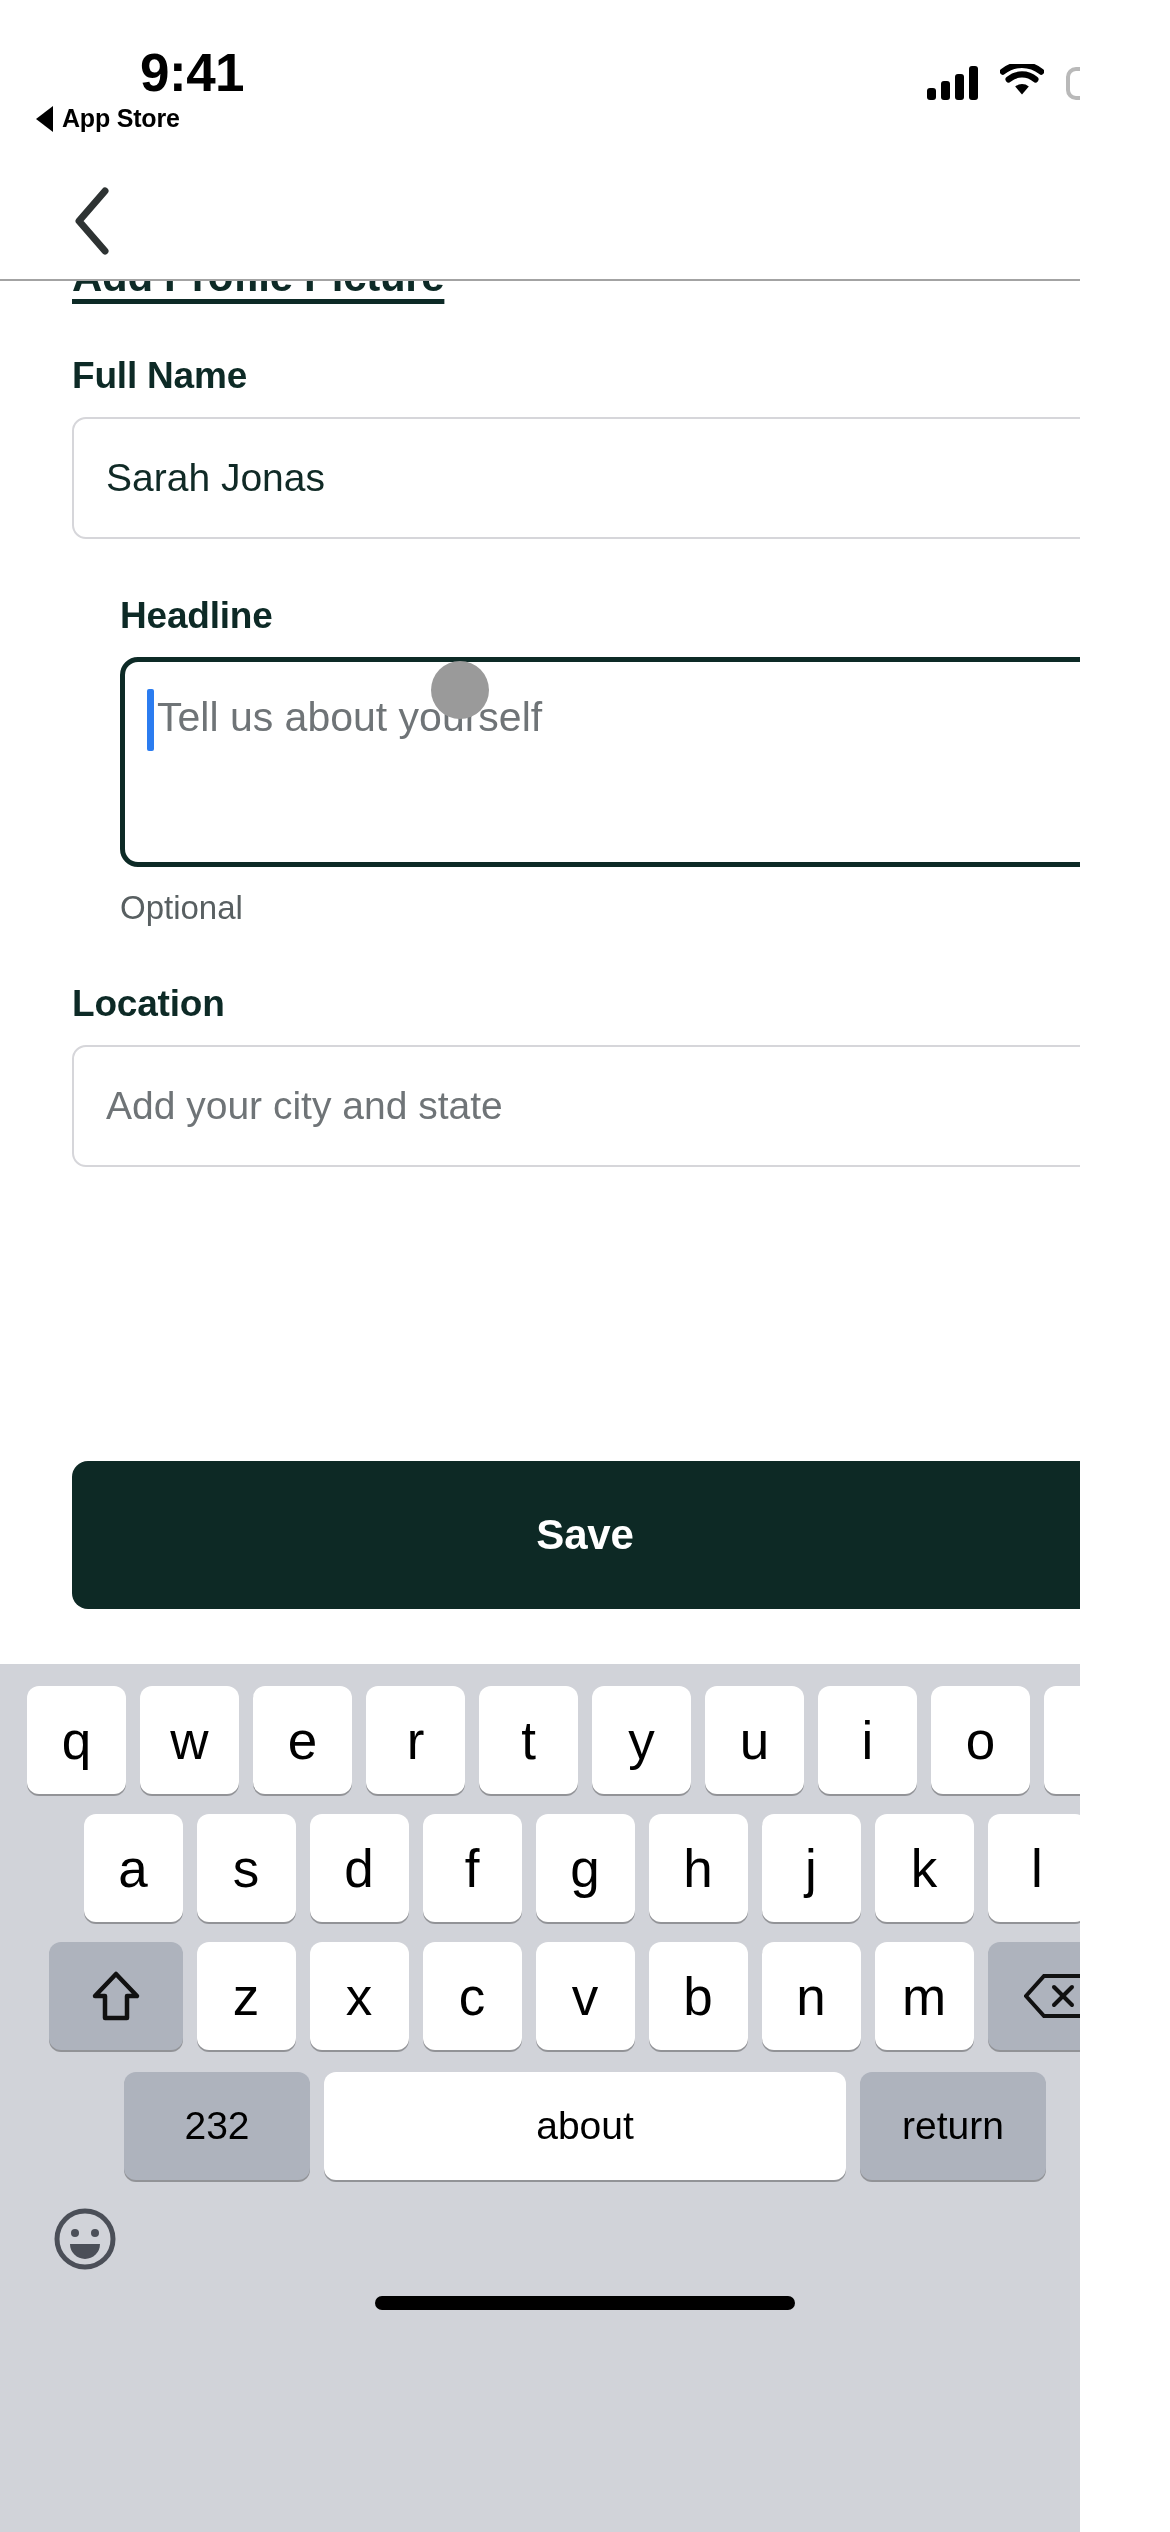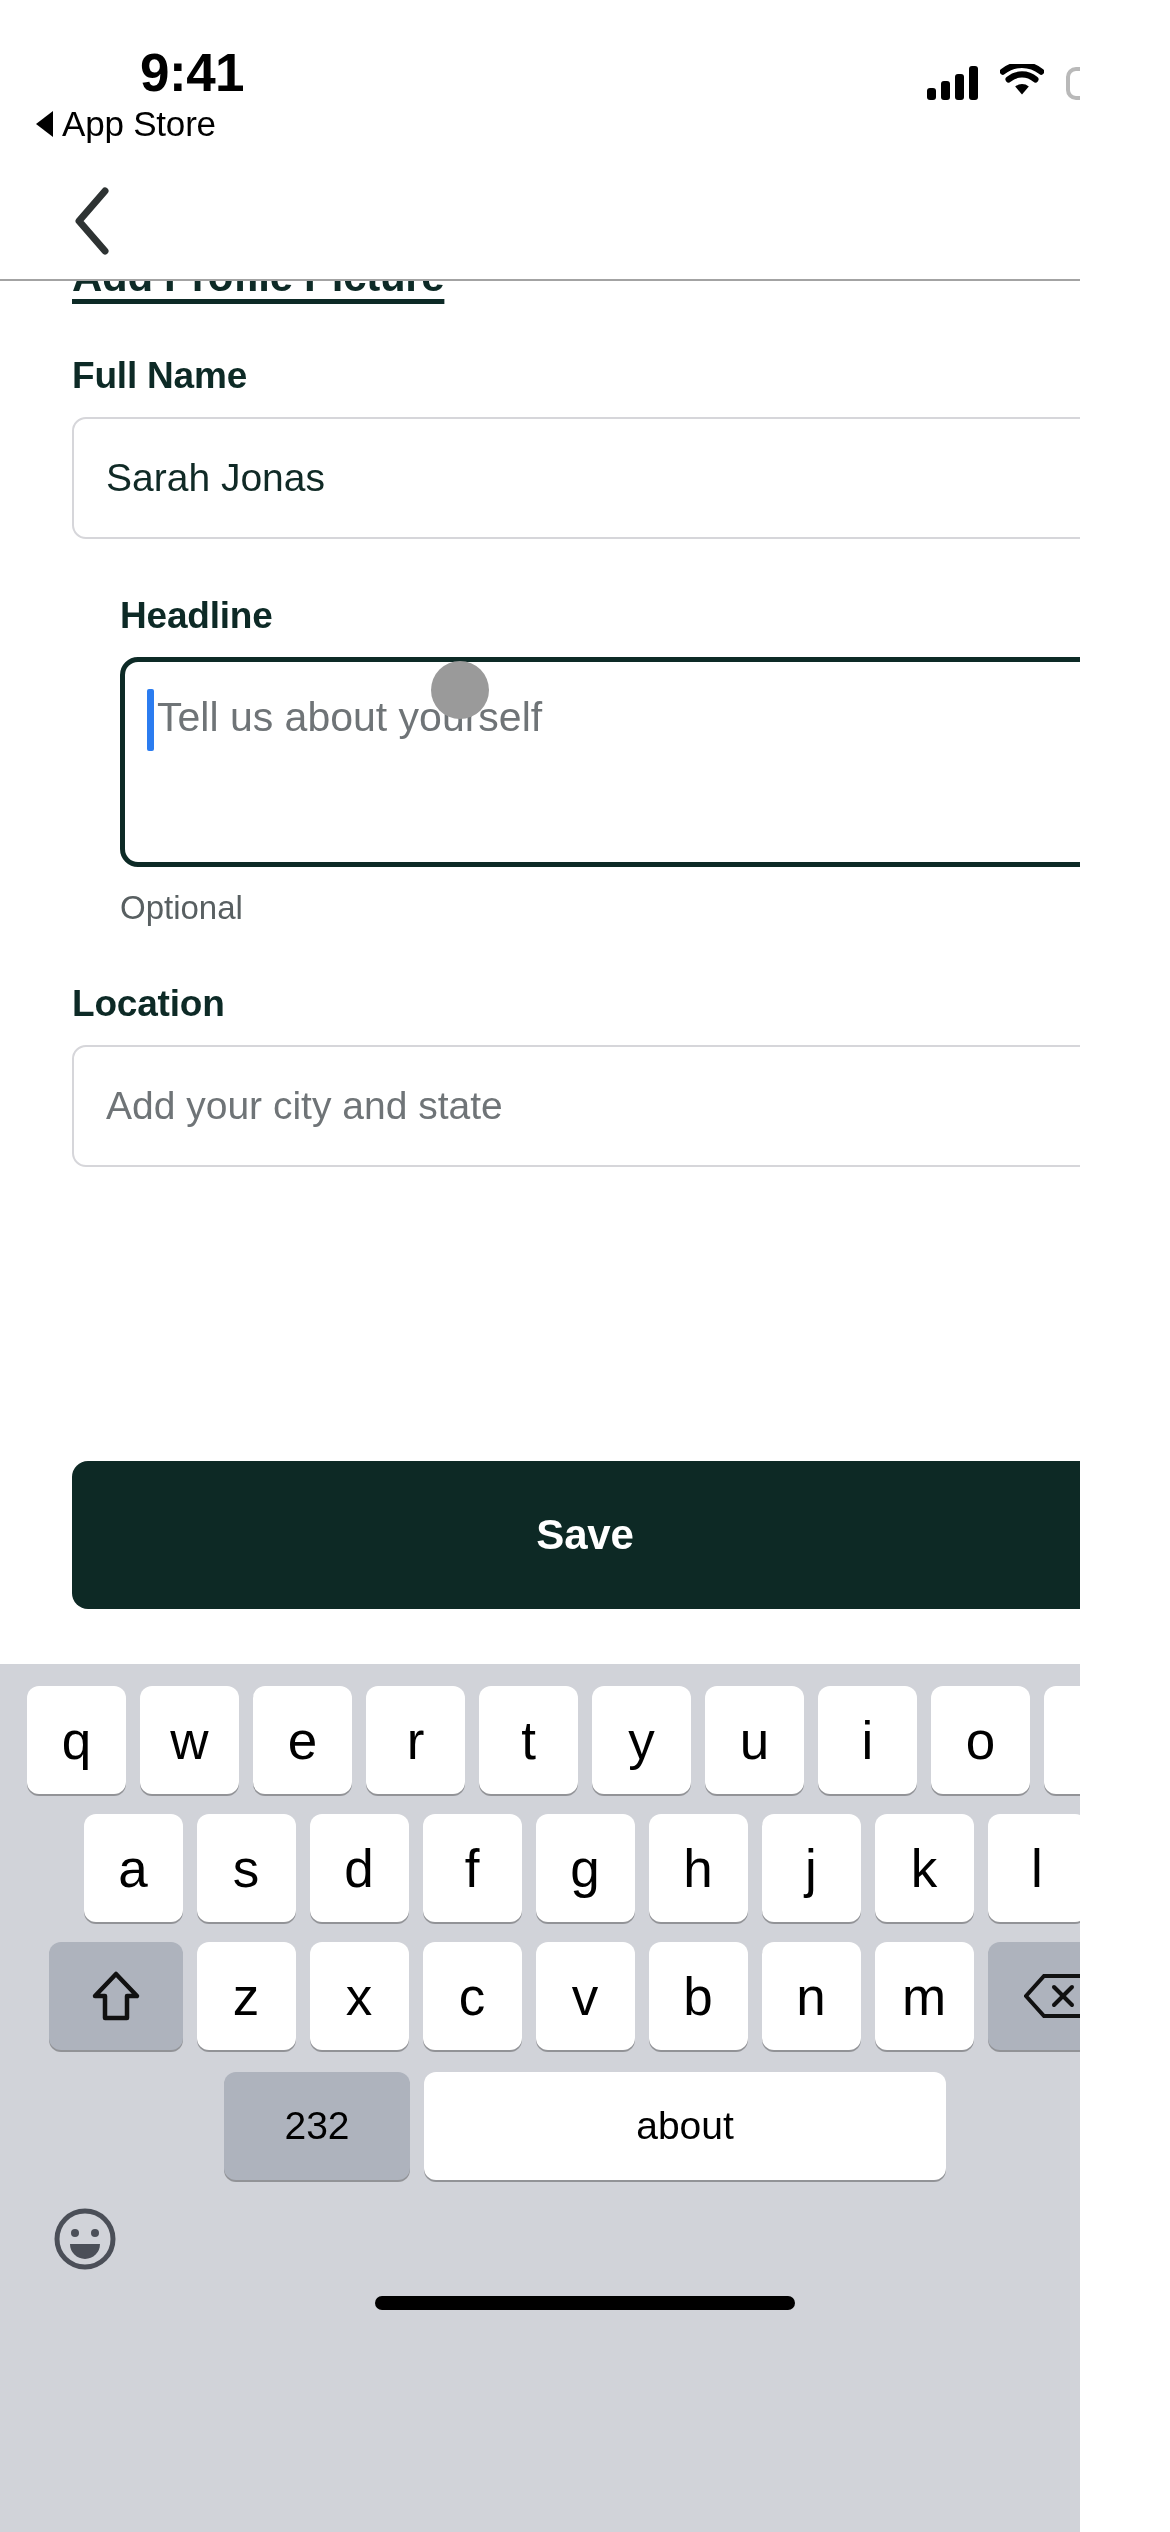--- a/index.html
+++ b/index.html
@@ -45,22 +45,22 @@
     align-items: center;
     gap: 9px;
   }
   #status-return .tri {
     width: 0; height: 0;
     border-top: 13px solid transparent;
     border-bottom: 13px solid transparent;
     border-right: 17px solid #000;
   }
   #status-return .lbl {
-    font-size: 35px;
-    font-weight: 400;
+    font-size: 25px;
+    font-weight: 700;
     color: #000;
     letter-spacing: -0.2px;
   }
   #status-icons {
     position: absolute;
     right: 38px;
     top: 48px;
     display: flex;
     align-items: center;
     gap: 22px;
@@ -424,20 +424,21 @@
           <path d="M20 4 H56 a4 4 0 0 1 4 4 V40 a4 4 0 0 1 -4 4 H20 L2 24 Z" fill="none" stroke="#111" stroke-width="4"></path>
           <line x1="30" y1="15" x2="48" y2="33" stroke="#111" stroke-width="4" stroke-linecap="round"></line>
           <line x1="48" y1="15" x2="30" y2="33" stroke="#111" stroke-width="4" stroke-linecap="round"></line>
         </svg>
       </div>
     </div>
 
     <div class="kb-row" id="row4">
       <div class="key mod num">232</div>
       <div class="key space">about</div>
+      <div class="key mod ret">return</div>
     </div>
 
     <div id="kb-bottom">
       <div id="emoji-key">
         <svg width="66" height="66" viewBox="0 0 66 66">
           <circle cx="33" cy="33" r="28" fill="none" stroke="#4b4f58" stroke-width="5"></circle>
           <circle cx="23" cy="27" r="4" fill="#4b4f58"></circle>
           <circle cx="43" cy="27" r="4" fill="#4b4f58"></circle>
           <path d="M18 38 a15 15 0 0 0 30 0 Z" fill="#4b4f58"></path>
         </svg>

